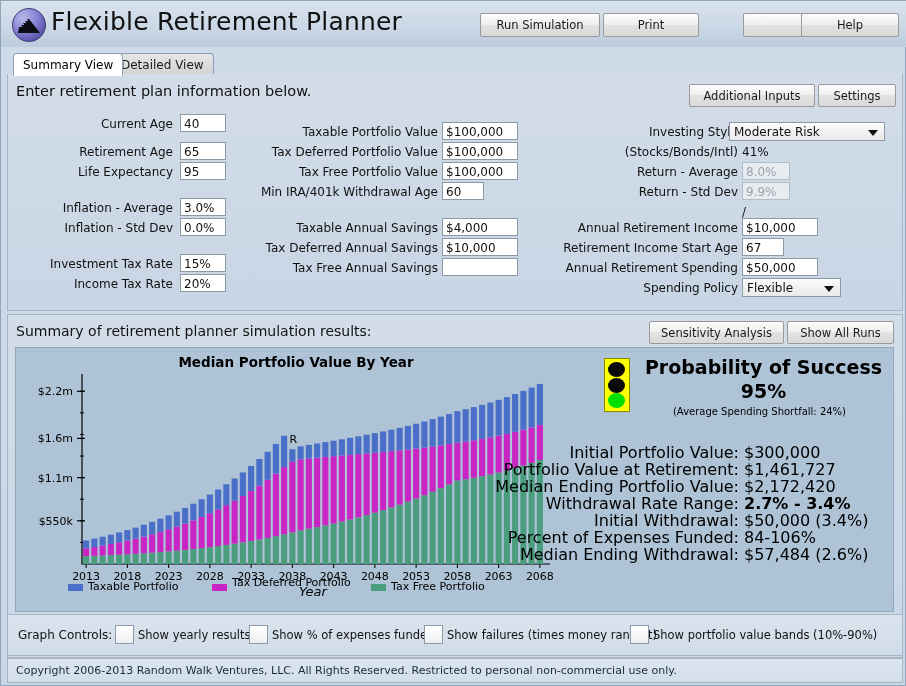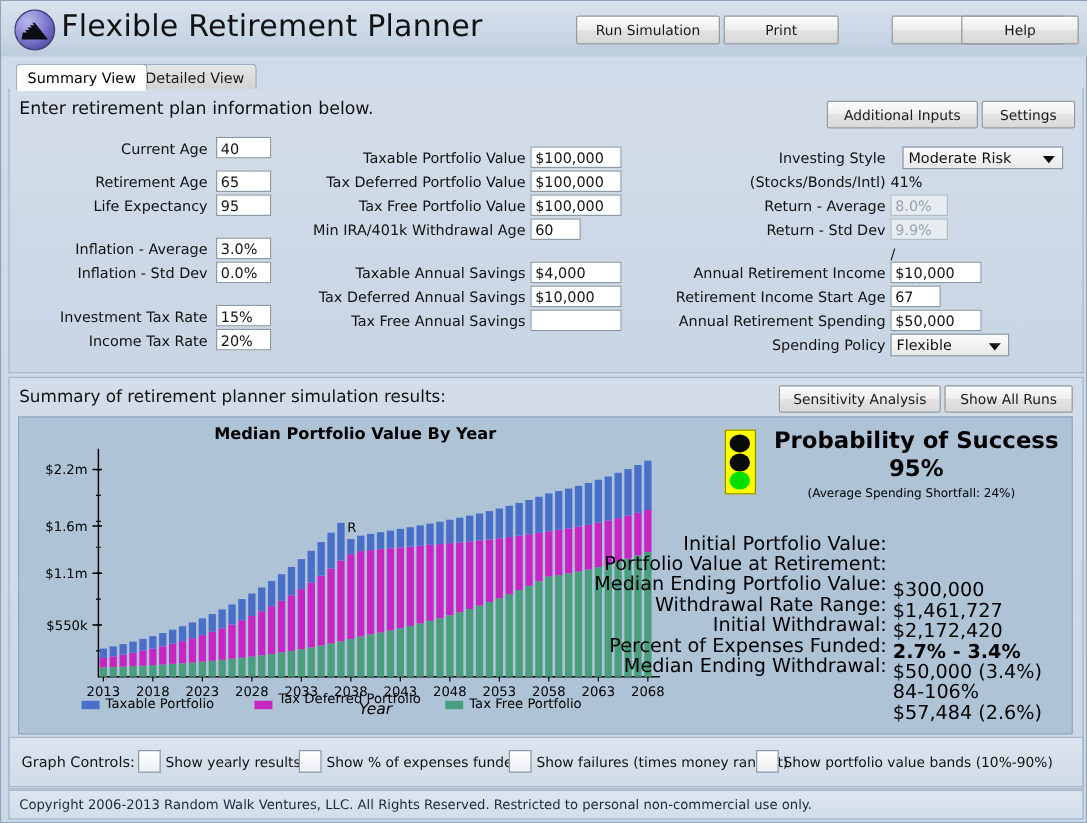--- a/index.html
+++ b/index.html
@@ -122,21 +122,21 @@
   #tl{
     position:absolute;left:-12px;top:10px;width:24px;height:52px;
     background:#ffff00;border:1px solid #8a8a00;
   }
   #tl .bulb{position:absolute;left:3px;width:17px;height:15px;border-radius:50%;}
   #pos-title{position:absolute;left:20px;top:8px;width:255px;text-align:center;font-size:19px;font-weight:bold;color:#000;}
   #pos-val{position:absolute;left:20px;top:32px;width:255px;text-align:center;font-size:19px;font-weight:bold;color:#000;}
   #pos-sub{position:absolute;left:10px;top:58px;width:267px;text-align:center;font-size:10px;color:#000;}
   .rrow{position:absolute;height:17px;width:277px;font-size:16px;color:#000;}
   .rlab{position:absolute;right:154px;top:0;text-align:right;white-space:nowrap;}
-  .rval{position:absolute;left:128px;top:0;text-align:left;white-space:nowrap;margin-top:39px;}
+  .rval{position:absolute;left:128px;top:0;text-align:left;white-space:nowrap;}
   .rval.bold{font-weight:bold;}
 
   .panelbtn{
     position:absolute;height:21px;
     background:linear-gradient(to bottom,#fbfbfb 0%,#efefef 48%,#e3e3e3 50%,#d9d9d9 100%);
     border:1px solid #9a9a9a;border-radius:2px;
     font-size:11.5px;color:#1a1a1a;
     display:flex;align-items:center;justify-content:center;cursor:pointer;
   }
 
@@ -249,21 +249,21 @@
       <div class="flabel">Tax Deferred Annual Savings</div>
       <div class="fval" style="left:194px;width:76px;">$10,000</div>
     </div>
     <div class="fieldrow" style="left:240px;top:184px;width:190px;">
       <div class="flabel">Tax Free Annual Savings</div>
       <div class="fval" style="left:194px;width:76px;"></div>
     </div>
 
     <div class="fieldrow" style="left:540px;top:48px;width:190px;">
       <div class="flabel">Investing Style</div>
-      <div class="combo" style="left:204px;width:134px;">
+      <div class="combo" style="left:181px;width:156px;">
         <span class="ctext">Moderate Risk</span>
         <span class="arrow"></span>
       </div>
     </div>
     <div class="fieldrow" style="left:540px;top:68px;width:190px;">
       <div class="flabel">(Stocks/Bonds/Intl)</div>
       <div class="ftext" style="left:194px;">41% / 45% / 14%</div>
     </div>
     <div class="fieldrow" style="left:540px;top:88px;width:190px;">
       <div class="flabel">Return - Average</div>

